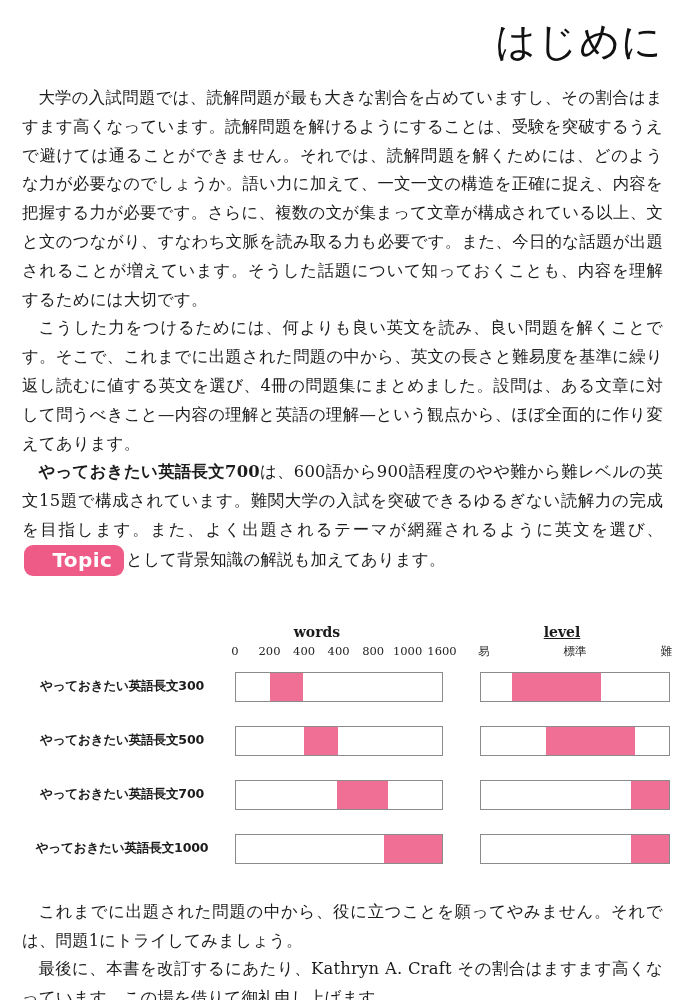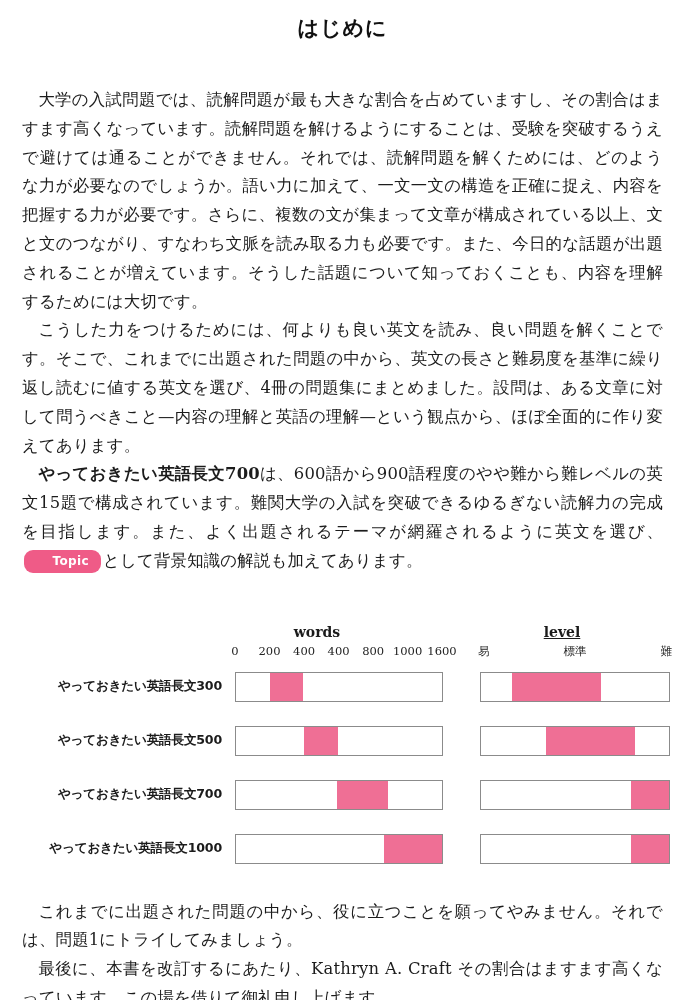--- a/index.html
+++ b/index.html
@@ -17,52 +17,52 @@
     overflow: hidden;
   }
   .page {
     width: 685px;
     height: 1000px;
     position: relative;
     box-sizing: border-box;
     padding: 0 22px;
   }
   .page-title {
-    text-align: center;
-    font-family: "DejaVu Sans", "Liberation Sans", sans-serif;
-    font-weight: bold;
-    font-size: 21px;
+    text-align: right;
+    font-family: "DejaVu Sans", "Liberation Sans", sans-serif;
+    font-weight: normal;
+    font-size: 40px;
     letter-spacing: 1px;
     color: #111;
     margin: 8px 0 0 0;
     padding-top: 6px;
   }
   .body-block {
-    margin-top: 44px;
+    margin-top: 15px;
   }
   p.para {
     margin: 0 0 0 0;
     font-size: 16.4px;
     line-height: 28.8px;
     text-align: justify;
     text-justify: inter-character;
     text-indent: 1em;
     letter-spacing: 0.2px;
     color: #1c1c1c;
   }
   .bold-title {
     font-weight: bold;
   }
   .topic-badge {
     display: inline-block;
     background: #ef5b87;
     color: #ffffff;
     font-family: "DejaVu Sans", "Liberation Sans", sans-serif;
     font-weight: bold;
-    font-size: 12px;
+    font-size: 20px;
     line-height: 1;
     padding: 5px 12px 6px 12px;
     border-radius: 9px;
     vertical-align: middle;
     letter-spacing: 0.4px;
     margin: 0 2px;
   }
 
   
   .chart-area {
@@ -116,21 +116,21 @@
   }
   .chart-row {
     position: relative;
     height: 54px;
   }
   .row-label {
     position: absolute;
     left: 0;
     top: 14px;
     width: 200px;
-    text-align: right;
+    text-align: center;
     font-family: "DejaVu Sans", "Liberation Sans", sans-serif;
     font-size: 12.6px;
     font-weight: bold;
     color: #1b1b1b;
     white-space: nowrap;
     letter-spacing: -0.2px;
   }
   .bar-track {
     position: absolute;
     top: 8px;

